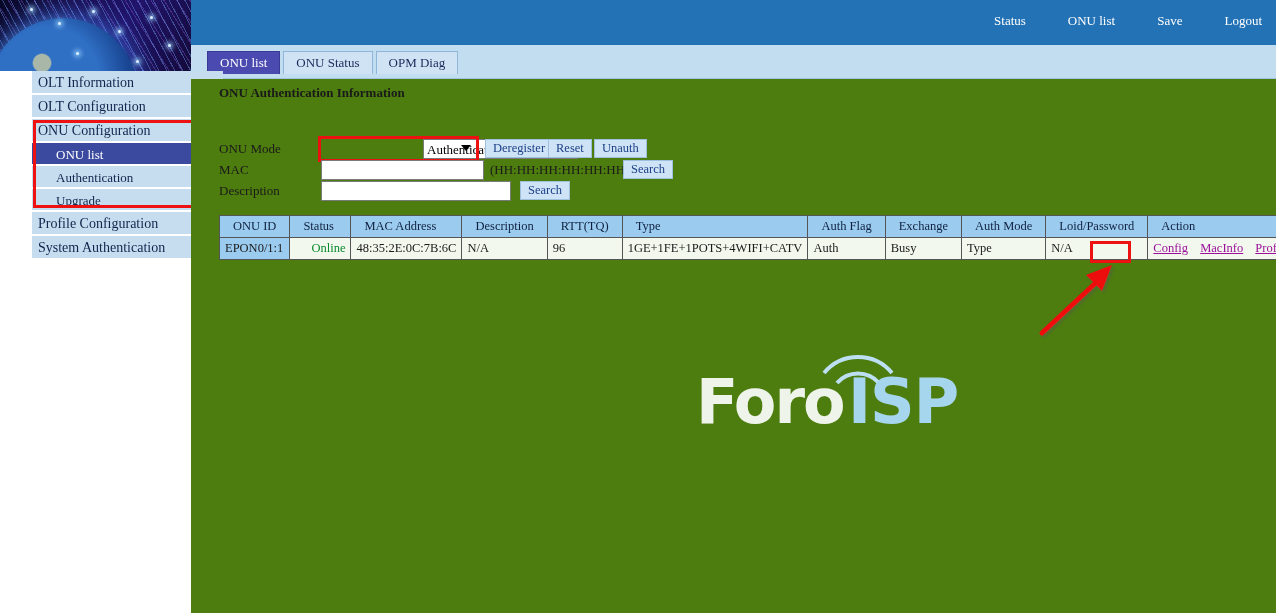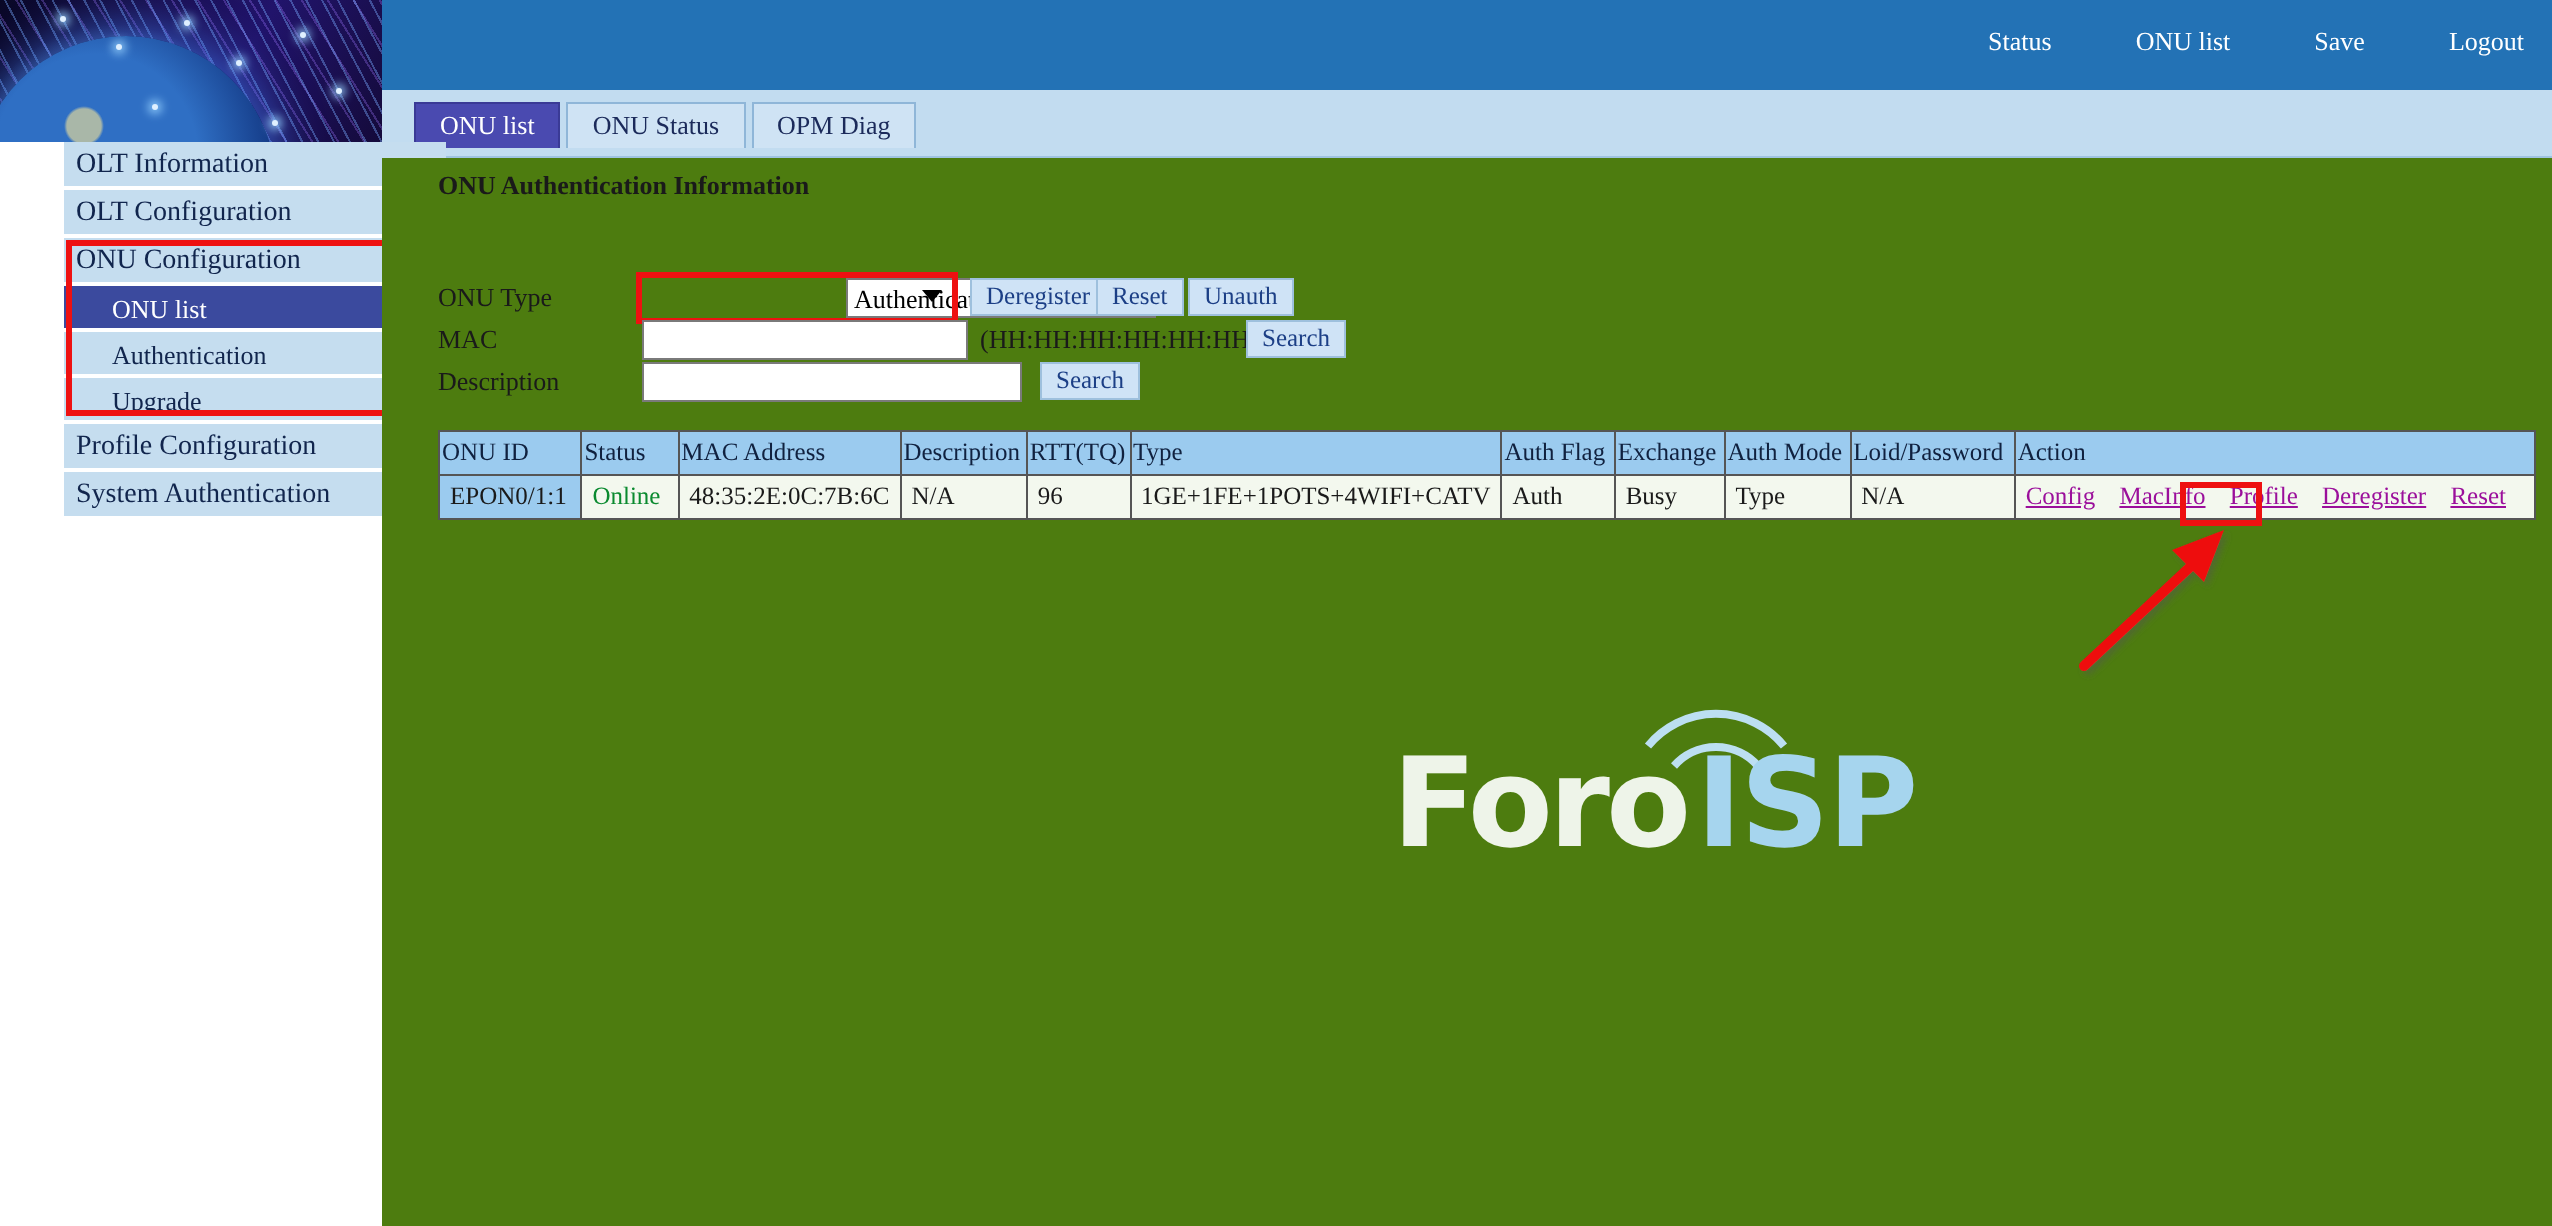--- a/index.html
+++ b/index.html
@@ -108,28 +108,28 @@
   .hint{ position:absolute; top:2px; font-size:13px; color:#1a1a1a; }
   .redbox{ position:absolute; border:3px solid #ee1111; pointer-events:none; }
 
   
   #onu-table{
     position:absolute; left:28px; top:136px; width:1049px;
     border-collapse:collapse; font-size:12.5px;
   }
   #onu-table th{
     background:#9bcbef; border:1px solid #555555; text-align:left;
-    padding:3px 1px; font-weight:normal; color:#10213f; white-space:nowrap;
+    padding:3px 13px; font-weight:normal; color:#10213f; white-space:nowrap;
   }
   #onu-table td{
     background:#f3f8ee; border:1px solid #555555; padding:3px 5px;
     color:#1a1a1a; white-space:nowrap;
   }
   #onu-table td.idcell{ background:#9bcbef; }
-  .status-online{ color:#0a8a2f; }
+  .status-online{ color:#0a8a2f;margin-left:16px; }
   .act-links a{
     color:#9b0f9b; text-decoration:underline; margin-right:9px; font-size:12.5px;
   }
   #profile-redbox{
     position:absolute; left:1090px; top:241px; width:41px; height:22px;
     border:3px solid #ee1111; pointer-events:none;
   }
 
   
   #arrow{ position:absolute; left:1030px; top:255px; width:120px; height:90px; pointer-events:none; }
@@ -191,21 +191,21 @@
   <div class="side-item">System Authentication</div>
   <div id="sidebar-redbox"></div>
 </div>
 
 <div id="content">
 
   <div id="page-title">ONU Authentication Information</div>
 
 
   <div class="form-row" style="top:60px; width:480px;">
-    <span class="form-label">ONU Type</span>
+    <span class="form-label">ONU Mode</span>
     <div class="sel-wrap">
       <select class="ctrl-sel">
         <option>Authentication</option>
       </select>
       <span class="caret"></span>
     </div>
     <button class="btn" style="left:266px;">Deregister</button>
     <button class="btn" style="left:329px;">Reset</button>
     <button class="btn" style="left:375px;">Unauth</button>
     <div class="redbox" style="left:99px; top:-3px; width:161px; height:26px;"></div>

